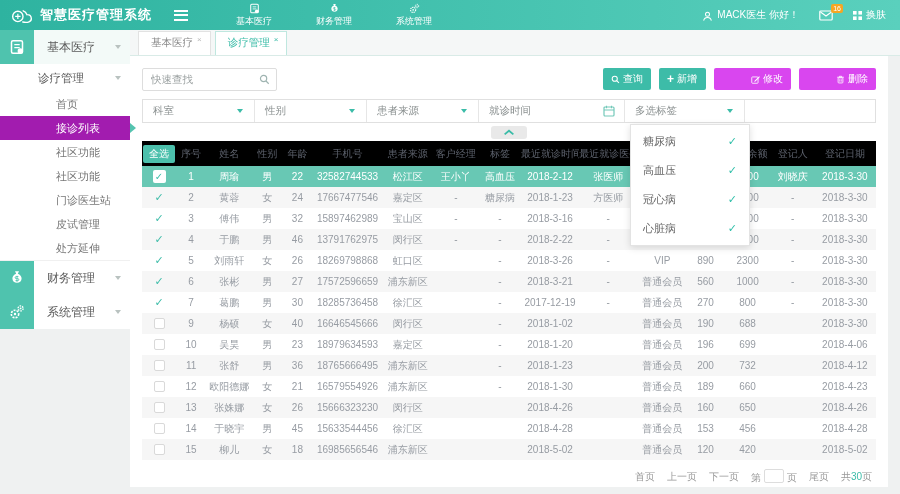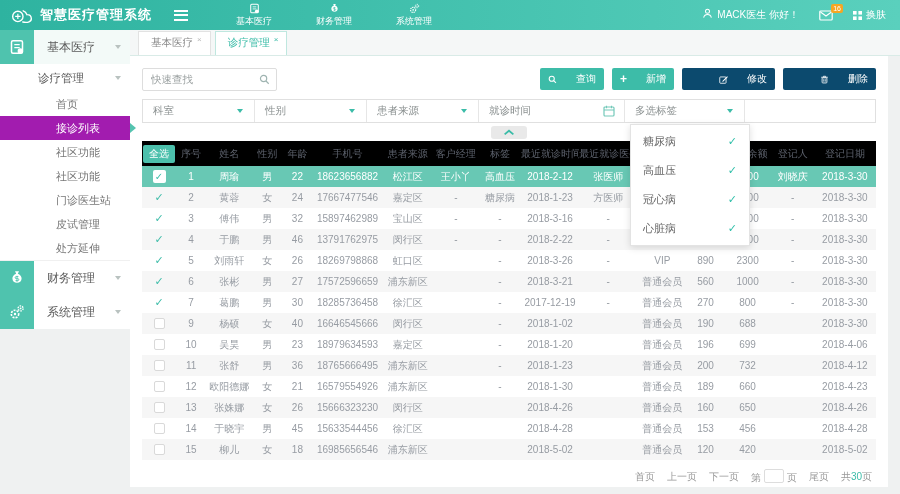--- a/index.html
+++ b/index.html
@@ -12,21 +12,21 @@
     background:linear-gradient(90deg,#2eb3a0,#5ad0bd); display:flex; align-items:center; color:#fff; z-index:20; }
   .logo { display:flex; align-items:center; gap:6px; padding-left:10px; }
   .logo-title { font-size:13px; font-weight:bold; letter-spacing:1px; }
   .burger { margin-left:22px; display:inline-block; cursor:pointer; }
   .burger i { display:block; width:14px; height:2px; background:#fff; margin:2.5px 0; }
   .nav { display:flex; margin-left:48px; gap:44px; }
   .nav-item { display:flex; flex-direction:column; align-items:center; justify-content:center; cursor:pointer; }
   .nav-item svg { width:11px; height:11px; }
   .nav-item span { font-size:9px; margin-top:1px; }
   .hdr-right { margin-left:auto; display:flex; align-items:center; gap:20px; padding-right:14px; }
-  .greet { display:flex; align-items:flex-start; gap:4px; font-size:10px; }
+  .greet { display:flex; align-items:flex-end; gap:4px; font-size:10px; }
   .msg { position:relative; }
   .msg svg { width:14px; height:11px; display:block; }
   .msg-badge { position:absolute; top:-6px; right:-10px; background:#f5a623; color:#fff;
     font-size:7px; line-height:9px; padding:0 2px; border-radius:2px; }
   .skin { display:flex; align-items:center; gap:4px; font-size:10px; }
 
   
   .sidebar { position:absolute; left:0; top:30px; width:130px; background:#fff; z-index:10; }
   .side-sec { display:flex; align-items:stretch; height:34px; }
   .side-ic { width:34px; background:#4fc3ae; display:flex; align-items:center; justify-content:center; flex:none; }
@@ -59,24 +59,24 @@
 
   .toolbar { display:flex; align-items:flex-start; }
   .search-wrap { position:relative; width:135px; }
   .search-input { width:135px; height:23px; border:1px solid #ddd; border-radius:2px;
     font-size:10.5px; color:#666; padding:0 24px 0 8px; outline:none;
     font-family:Liberation Mono, monospace; }
   .search-input::placeholder { color:#9aa0a0; }
   .search-wrap svg { position:absolute; right:7px; top:6px; width:11px; height:11px; color:#9fb4b1; }
   .btns { margin-left:auto; display:flex; gap:8px; }
   .btn { height:22px; min-width:47px; border:none; border-radius:2px; color:#fff; font-size:10px;
-    display:flex; align-items:center; justify-content:center; gap:19px; padding:0 8px; cursor:pointer;
+    display:flex; align-items:center; gap:3px; padding:0 8px; cursor:pointer;
     font-family:"Liberation Sans","DejaVu Sans",sans-serif; }
   .btn.primary { background:#3dbca8; }
-  .btn.disabled { background:#0c4a6e; cursor:default;padding-left:37px; }
+  .btn.disabled { background:#d946ef; cursor:default;padding-left:37px; }
   .btn svg { width:9px; height:9px; }
   .btn .plus { font-size:12px; line-height:9px; font-weight:bold; }
 
   .filterbar { margin-top:8px; height:24px; border:1px solid #e0e0e0; display:flex; align-items:stretch; }
   .fseg { position:relative; border-right:1px solid #e6e6e6; font-size:10.5px; color:#8a9090;
     display:flex; align-items:center; padding-left:10px; cursor:pointer; }
   .fseg:last-child { border-right:none; flex:1; cursor:default; }
   .caret { position:absolute; right:11px; top:50%; margin-top:-2px; width:0; height:0;
     border-left:3.5px solid transparent; border-right:3.5px solid transparent; border-top:4.5px solid #3bbca8; }
   .fseg .cal { position:absolute; right:9px; top:5px; width:12px; height:12px; }
@@ -358,21 +358,21 @@
             <th>登记日期</th>
           </tr>
         </thead>
       <tbody id="tbody">
           <tr class="selected">
             <td><span class="ckbox on">✓</span></td>
             <td>1</td>
             <td>周瑜</td>
             <td>男</td>
             <td>22</td>
-            <td>18623656882</td>
+            <td>32582744533</td>
             <td>松江区</td>
             <td>王小丫</td>
             <td>高血压</td>
             <td>2018-2-12</td>
             <td>张医师</td>
             <td></td>
             <td></td>
             <td>6000</td>
             <td>刘晓庆</td>
             <td>2018-3-30</td>

